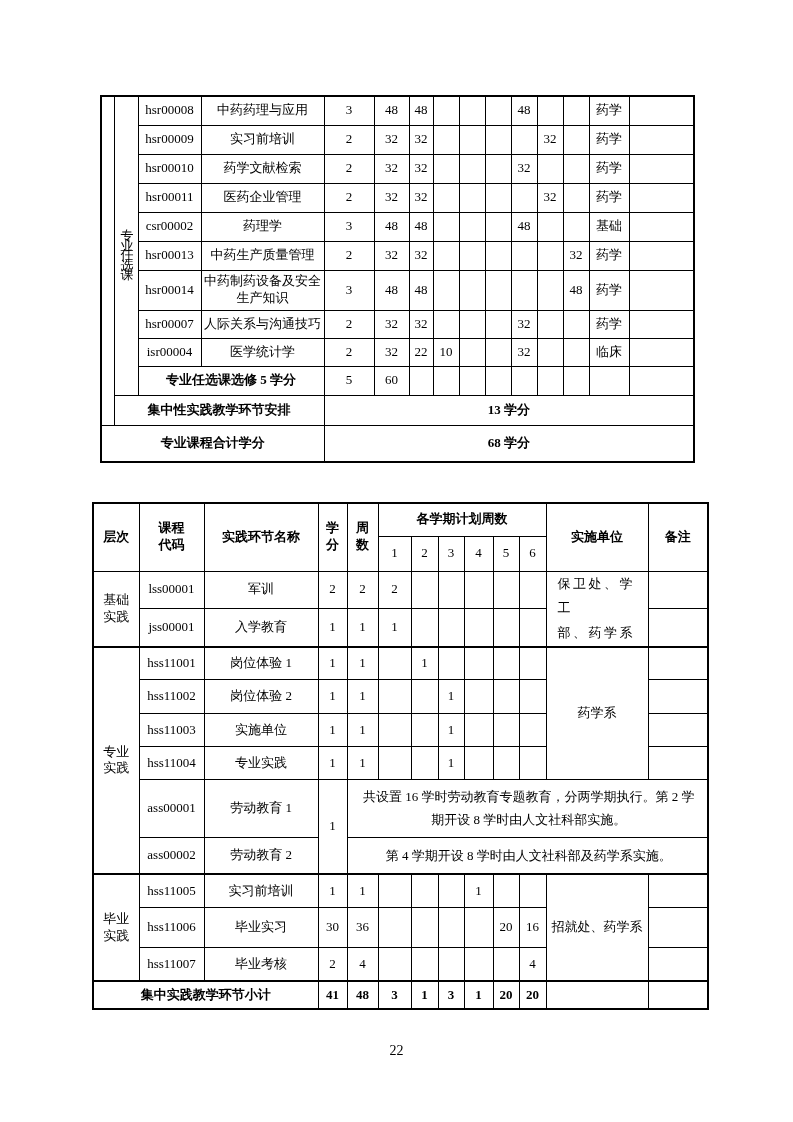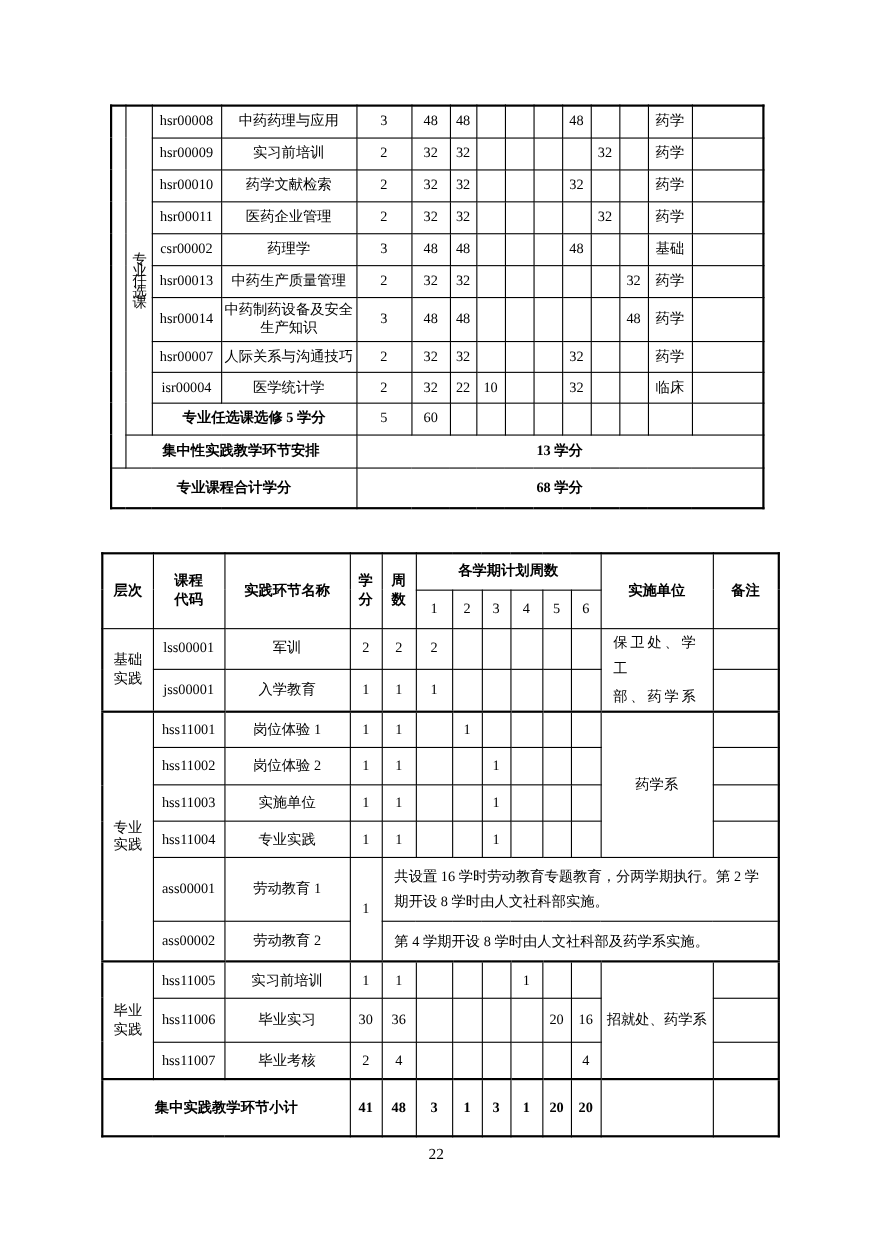--- a/index.html
+++ b/index.html
@@ -9,21 +9,21 @@
     margin:0 auto;overflow:hidden;
   }
   table{border-collapse:collapse;table-layout:fixed;position:absolute;background:#fff;border:2px solid #000;}
   td,th{border:1px solid #000;padding:0;text-align:center;vertical-align:middle;
         font-weight:normal;font-size:13px;line-height:1.3;overflow:hidden;
         font-family:"Liberation Serif","DejaVu Serif",serif;}
   .b{font-weight:bold;margin-left:22px;}
   .pre{white-space:pre-line;}
   .thick-top > td, .thick-top > th{border-top-width:2px;}
   .vertcell span{display:inline-block;writing-mode:vertical-rl;letter-spacing:10px;font-size:13px;}
-  .notecell{text-align:left;padding:5px 8px 5px 11px;line-height:1.8;}
+  .notecell{text-align:center;padding:5px 8px 5px 11px;line-height:1.8;}
   .unit-left{text-align:left;padding-left:11px;letter-spacing:2.5px;line-height:1.9;}
   .section-title{
     position:absolute;left:0;right:0;top:462px;text-align:center;
     font-weight:bold;font-size:20px;letter-spacing:2px;
     font-family:"Liberation Serif","DejaVu Serif",serif;
   }
   .page-number{
     position:absolute;left:0;right:0;top:1043px;text-align:center;font-size:14px;
     font-family:"Liberation Serif","DejaVu Serif",serif;
   }
@@ -390,21 +390,21 @@
       <td>4</td>
       <td></td>
       <td></td>
       <td></td>
       <td></td>
       <td></td>
       <td>4</td>
       <td></td>
     </tr>
 
-    <tr style="height:52px" class="thick-top">
+    <tr style="height:28px" class="thick-top">
       <td colspan="3" class="b">集中实践教学环节小计</td>
       <td class="b">41</td>
       <td class="b">48</td>
       <td class="b">3</td>
       <td class="b">1</td>
       <td class="b">3</td>
       <td class="b">1</td>
       <td class="b">20</td>
       <td class="b">20</td>
       <td></td>

